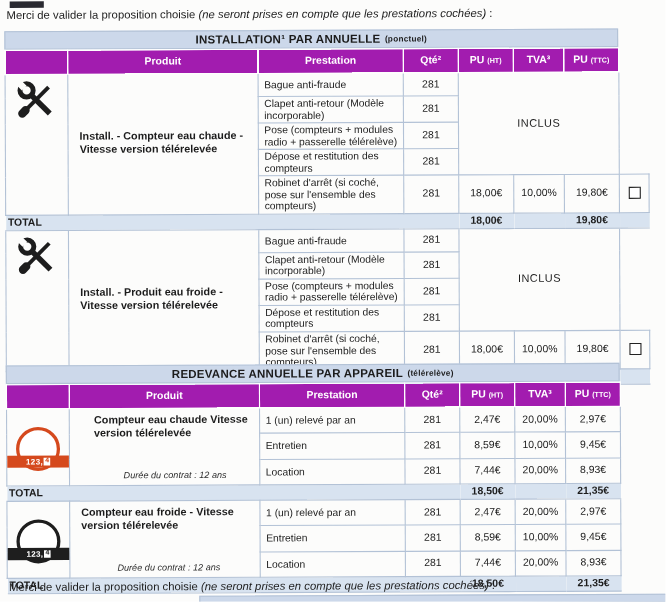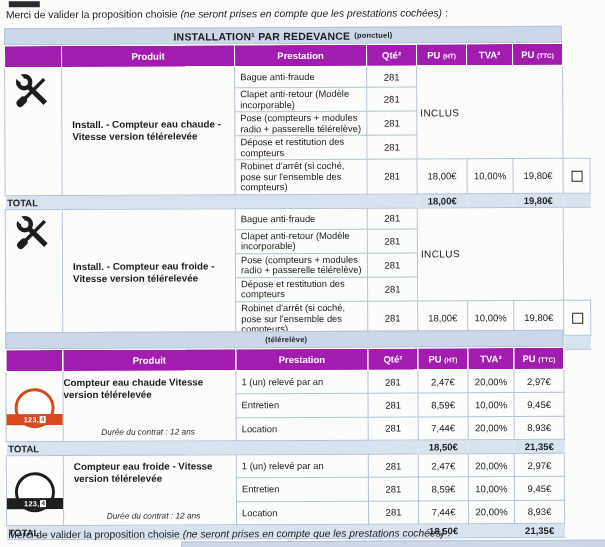--- a/index.html
+++ b/index.html
@@ -23,21 +23,21 @@
 
   tr.thead th{background:#a21caf;color:#ffffff;border:1.5px solid #ffffff;font-weight:bold;
               font-size:9.5px;height:19px;text-align:center;}
   tr.thead th.ckcol{background:transparent;border:none;}
   .unit{font-size:6.5px;font-weight:bold;}
 
   td.icocell{vertical-align:top;text-align:center;padding-top:3px;}
   td.prodcell{font-weight:bold;font-size:9.8px;line-height:1.25;padding-left:10px;}
   td.prestation{font-size:9.4px;line-height:1.12;padding-left:5px;}
   td.num{text-align:center;}
-  td.inclus{text-align:left;font-size:10px;letter-spacing:.4px;}
+  td.inclus{text-align:center;font-size:10px;letter-spacing:.4px;}
   td.ckcol{border:none;background:transparent;text-align:center;}
   td.ckcell{border:1px solid #b3c2d6;text-align:center;}
   .checkbox{display:inline-block;width:9px;height:9px;border:1.2px solid #222;background:#fff;vertical-align:middle;}
 
   tr.trow td{background:#d8e3f0;border-left:none;border-right:none;border-top:1px solid #b3c2d6;
              border-bottom:1px solid #b3c2d6;height:11px;font-weight:bold;font-size:9.5px;}
   tr.trow td.tlabel{text-align:left;padding-left:2px;}
 
   .prodflex{display:flex;flex-direction:column;justify-content:space-between;height:60px;padding:4px 0 3px 0;}
   .prodname{font-weight:bold;font-size:9.8px;line-height:1.25;}
@@ -59,21 +59,21 @@
 <div class="skew">
 
   <div class="fragment-top"></div>
 
   <div class="lede" style="top:8px;">
     <span>Merci de valider la proposition choisie </span><span class="it">(ne seront prises en compte que les prestations cochées)</span><span> :</span>
   </div>
 
   <div class="tbl-wrap" style="top:27px;">
     <div class="titlebar">
-      <span>INSTALLATION¹ PAR REDEVANCE</span>
+      <span>INSTALLATION¹ PAR ANNUELLE</span>
       <span class="note">(ponctuel)</span>
     </div>
     <table>
       <colgroup>
         <col style="width:57px">
             <col style="width:173px">
             <col style="width:132px">
             <col style="width:50px">
         <col style="width:50px">
             <col style="width:46px">
@@ -142,21 +142,21 @@
       <tr style="height:21px;">
         <td class="icocell" rowspan="5">
           <svg width="40" height="40" viewBox="0 0 40 40">
             <circle cx="11" cy="11" r="6" stroke="#1d1d1d" stroke-width="4.5" fill="none"></circle>
             <rect x="8" y="-2" width="6" height="10" fill="#fcfcfb" transform="rotate(-45 11 11)"></rect>
             <line x1="14" y1="14" x2="32" y2="32" stroke="#1d1d1d" stroke-width="5"></line>
             <line x1="31" y1="8" x2="11" y2="28" stroke="#1d1d1d" stroke-width="3.5"></line>
             <line x1="10" y1="29" x2="7" y2="32" stroke="#1d1d1d" stroke-width="7.5" stroke-linecap="round"></line>
           </svg>
         </td>
-        <td class="prodcell" rowspan="5">Install. - Compteur eau froide - Vitesse version télérelevée</td>
+        <td class="prodcell" rowspan="5">Install. - Produit eau froide - Vitesse version télérelevée</td>
         <td class="prestation">Bague anti-fraude</td>
         <td class="num">281</td>
         <td class="inclus" rowspan="4" colspan="3">INCLUS</td>
         <td class="ckcol"></td>
       </tr>
       <tr style="height:24px;">
         <td class="prestation">Clapet anti-retour (Modèle incorporable)</td>
         <td class="num">281</td>
         <td class="ckcol"></td>
       </tr>
@@ -184,20 +184,21 @@
         <td></td>
         <td class="num">19,80€</td>
         <td></td>
       </tr>
     </tbody>
         </table>
   </div>
 
   <div class="tbl-wrap" style="top:331px;">
     <div class="titlebar">
+      <span>REDEVANCE ANNUELLE PAR APPAREIL</span>
       <span class="note">(télérelève)</span>
     </div>
     <table>
       <colgroup>
         <col style="width:57px">
             <col style="width:173px">
             <col style="width:132px">
             <col style="width:50px">
         <col style="width:50px">
             <col style="width:46px">
@@ -216,21 +217,21 @@
 
       <tr style="height:22px;">
         <td rowspan="3">
           <div class="meter hot">
                   <div class="meter-box">
             <span class="meter-num">123,</span>
             <span class="meter-dec">4</span>
           </div>
                 </div>
         </td>
-        <td rowspan="3" style="padding-left:0;">
+        <td rowspan="3" style="padding-left:22px;">
           <div class="prodflex">
             <span class="prodname">Compteur eau chaude Vitesse version télérelevée</span>
             <span class="contract">Durée du contrat : 12 ans</span>
           </div>
         </td>
         <td class="prestation">1 (un) relevé par an</td>
         <td class="num">281</td>
         <td class="num">2,47€</td>
         <td class="num">20,00%</td>
         <td class="num">2,97€</td>

